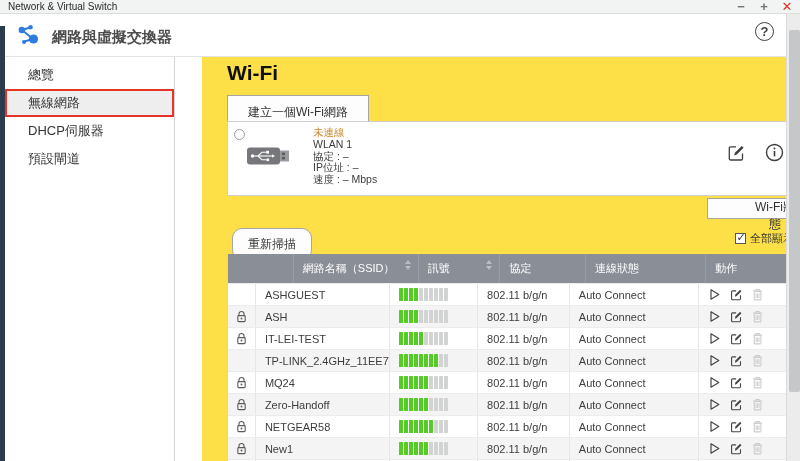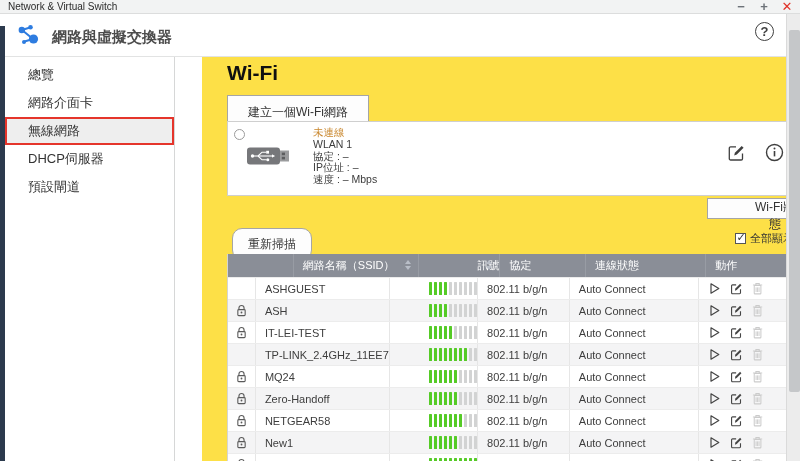--- a/index.html
+++ b/index.html
@@ -47,34 +47,34 @@
   .cardicons .icbtn { width:19px; height:19px; cursor:pointer; }
 
   
   .showall { position:absolute; left:524px; top:174px; display:flex; align-items:center; gap:4px; cursor:pointer;padding-left:9px; }
   .cbx { width:11px; height:11px; border:1px solid #555; background:#fff; position:relative; }
   .cbx::after { content:"✓"; position:absolute; left:0.5px; top:-3px; font-size:11px; color:#333; }
   .showall span.lbl { font-size:11px; color:#333; }
 
   
   .table { position:absolute; left:25px; top:197px; width:572px; background:#fff; border:1px solid #d4d4d4; border-top:none; }
-  .thead { display:flex; height:23px; background:#8a8e97;padding-left:40px; }
+  .thead { display:flex; height:29px; background:#8a8e97;padding-left:40px; }
   .thead .cell { position:relative; display:flex; align-items:center; padding-left:9px; font-size:11px; color:#fff; border-right:1px solid #989ca4; }
   .thead .cell:last-child { border-right:none; }
   .sort { position:absolute; right:7px; top:6px; display:flex; flex-direction:column; gap:2px; }
   .sort i { width:0; height:0; border-left:3px solid transparent; border-right:3px solid transparent; }
   .sort .up { border-bottom:4px solid #b9bec7; }
   .sort .down { border-top:4px solid #b9bec7; }
   .trow { display:flex; height:22px; background:#fff; border-top:1px solid #ececec; }
   .trow.alt { background:#f4f4f5; }
   .trow .cell { display:flex; align-items:center; padding-left:9px; font-size:11px; color:#3d3d3d; border-right:1px solid #e6e6e6; overflow:hidden; white-space:nowrap; }
   .trow .cell:last-child { border-right:none; }
   .c-lock { width:28px; justify-content:center; padding-left:0 !important; }
   .c-ssid { width:135px; }
-  .c-sig  { width:88px;justify-content:flex-end; }
+  .c-sig  { width:88px; }
   .c-proto{ width:92px; color:#4a4a4a; }
   .c-stat { width:130px; color:#4a4a4a; }
   .c-act  { width:99px; gap:9px; }
   .bars { display:flex; gap:1.5px; align-items:flex-end; }
   .bars i { width:3.5px; height:13px; background:#d2d3d3; border-radius:0.5px; }
   .bars i.on { background:#55cb26; }
   .actbtn { width:13px; height:13px; cursor:pointer; display:inline-flex; }
   .actbtn.disabled { cursor:default; }
 
   
@@ -108,23 +108,20 @@
     <span class="apptitle">網路與虛擬交換器</span>
     <div class="helpbtn">?</div>
   </div>
 
   <div class="leftstrip"></div>
 
   <div class="sidebar">
     <div class="side-list" id="side-list">
         <div class="side-item">
           <span>總覽</span>
-        </div>
-        <div class="side-item">
-          <span>網路介面卡</span>
         </div>
         <div class="side-item selected">
           <span>無線網路</span>
         </div>
         <div class="side-item">
           <span>DHCP伺服器</span>
         </div>
         <div class="side-item">
           <span>預設閘道</span>
         </div>

